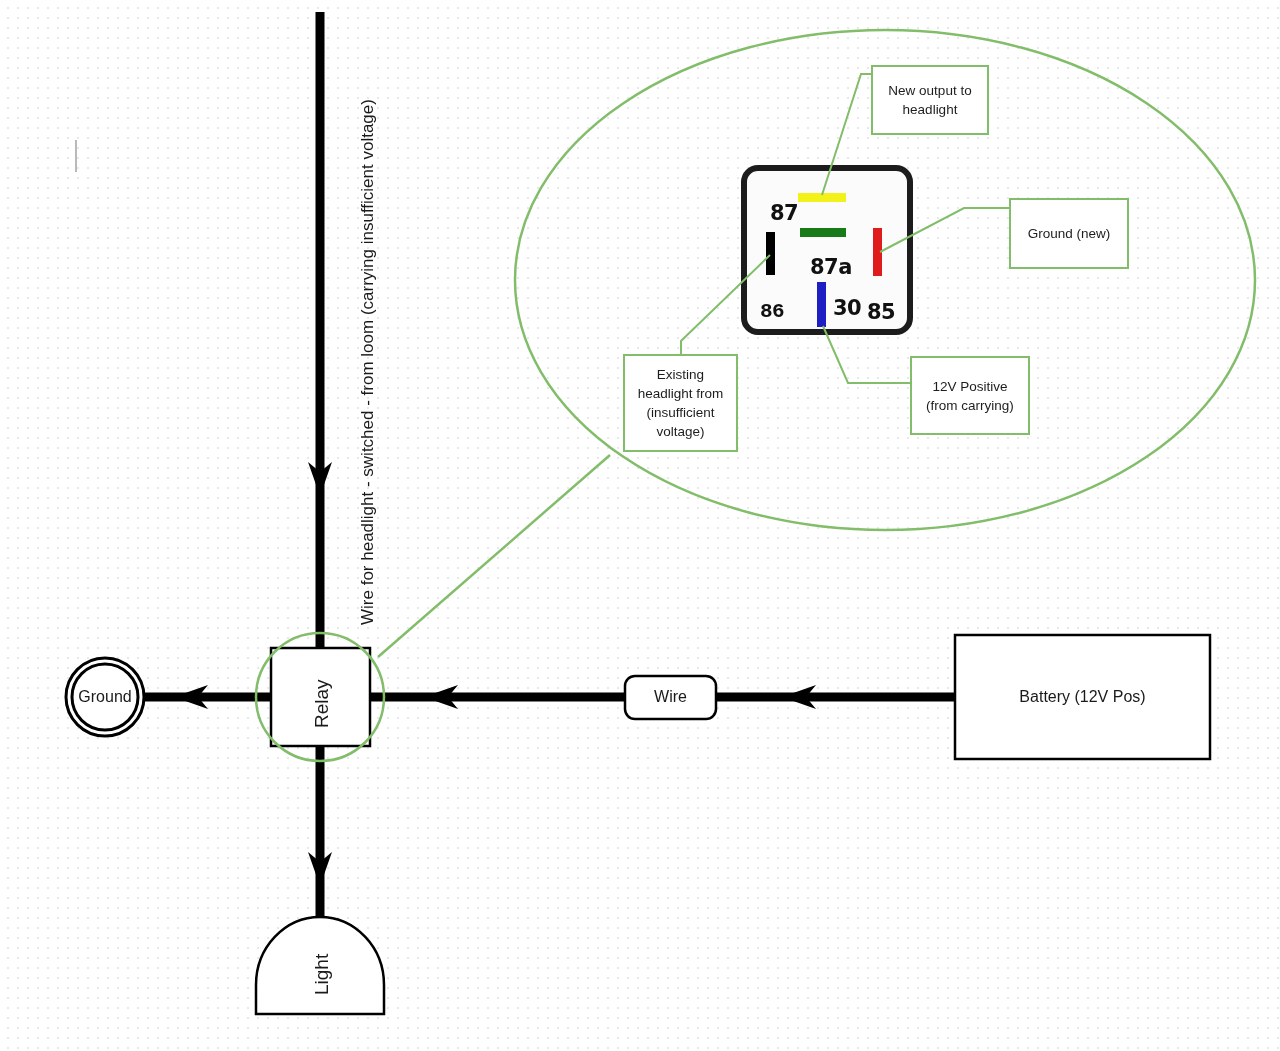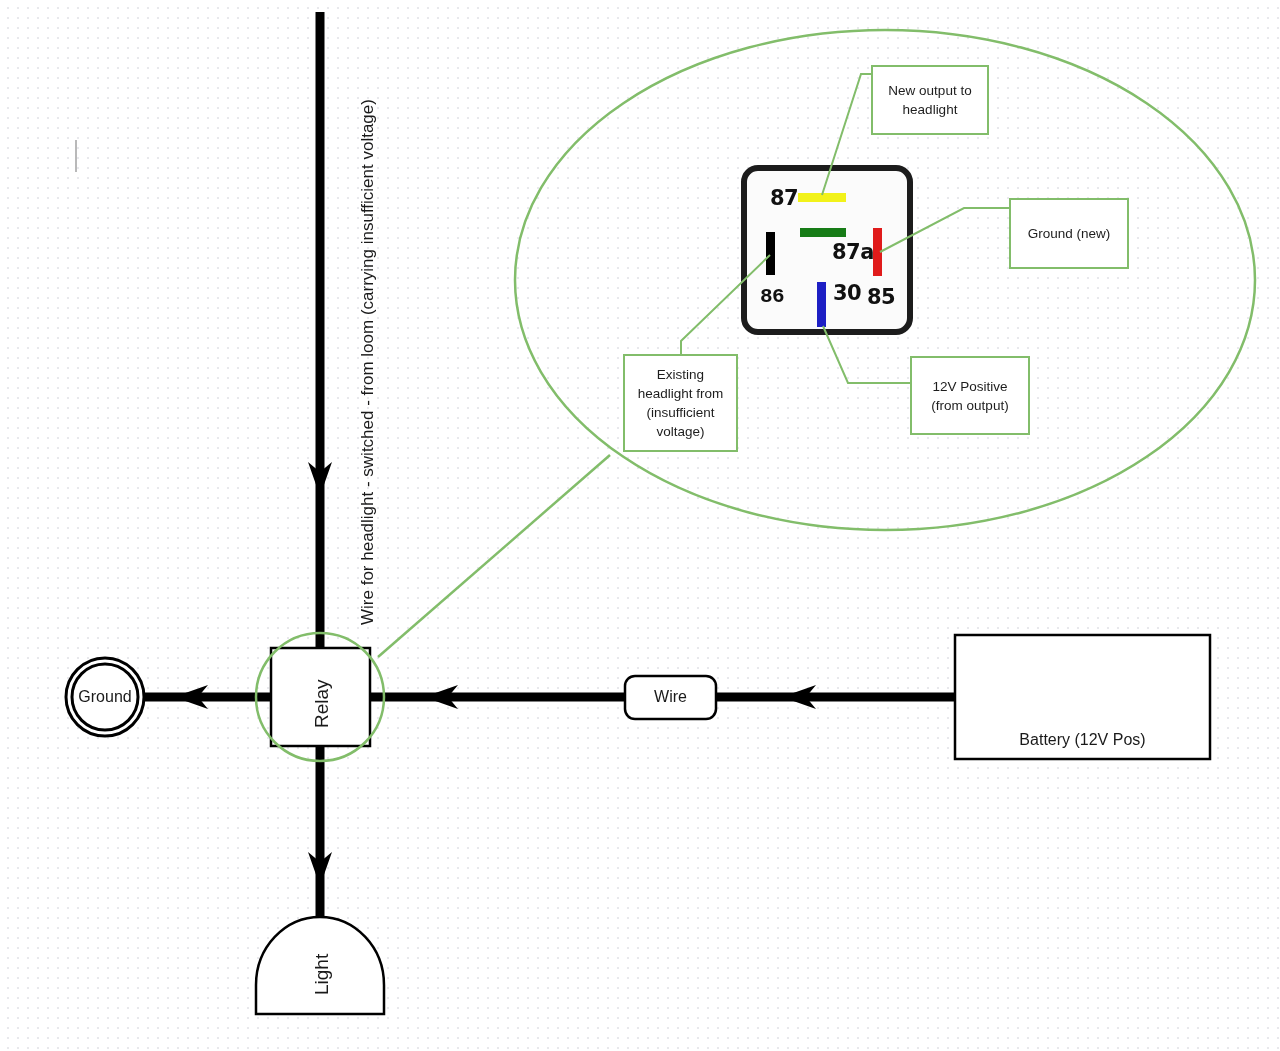--- a/index.html
+++ b/index.html
@@ -51,20 +51,21 @@
     align-items: center;
     justify-content: center;
   }
   .pin-text {
     position: absolute;
     color: #111111;
     font-size: 21px;
     font-weight: bold;
     font-family: "DejaVu Sans", sans-serif;
     letter-spacing: -0.5px;
+    margin-top: 15px;
   }
 </style>
 </head>
 <body>
 
 <div id="canvas">
 
   <svg id="diagram-svg" viewBox="0 0 1280 1051" xmlns="http://www.w3.org/2000/svg">
 
     <defs>
@@ -131,33 +132,33 @@
   </svg>
 
   <div class="lbl-rot" style="left:358px; top:625px; transform: rotate(-90deg); font-size:17px;">Wire for headlight - switched - from loom (carrying insufficient voltage)</div>
 
   <div class="node-text" style="left:62px; top:681px; width:86px; height:32px;">Ground</div>
 
   <div class="lbl-rot" style="left:311px; top:728px; transform: rotate(-90deg); font-size:19px;">Relay</div>
 
   <div class="node-text" style="left:625px; top:681px; width:91px; height:32px;">Wire</div>
 
-  <div class="node-text" style="left:955px; top:681px; width:255px; height:32px;margin-top:43px;">Battery (12V Pos)</div>
+  <div class="node-text" style="left:955px; top:681px; width:255px; height:32px;">Battery (12V Pos)</div>
 
   <div class="lbl-rot" style="left:311px; top:995px; transform: rotate(-90deg); font-size:19px;">Light</div>
 
   <div class="pin-text" style="left:770px; top:186px;">87</div>
-  <div class="pin-text" style="left:832px; top:240px;">87a</div>
+  <div class="pin-text" style="left:810px; top:240px;">87a</div>
   <div class="pin-text" style="left:760px; top:285px;font-family:Liberation Mono, monospace;">86</div>
   <div class="pin-text" style="left:867px; top:285px;text-align:center;">85</div>
   <div class="pin-text" style="left:833px; top:281px;">30</div>
 
   <div class="callout-text" style="left:1010px; top:199px; width:118px; height:69px;">Ground (new)</div>
   <div class="callout-text" style="left:872px; top:66px; width:116px; height:68px;">New output to
 headlight</div>
   <div class="callout-text" style="left:624px; top:355px; width:113px; height:96px;">Existing
 headlight from
 (insufficient
 voltage)</div>
   <div class="callout-text" style="left:911px; top:357px; width:118px; height:77px;">12V Positive
-(from output)</div>
+(from carrying)</div>
 
 </div>
 
 </body></html>

